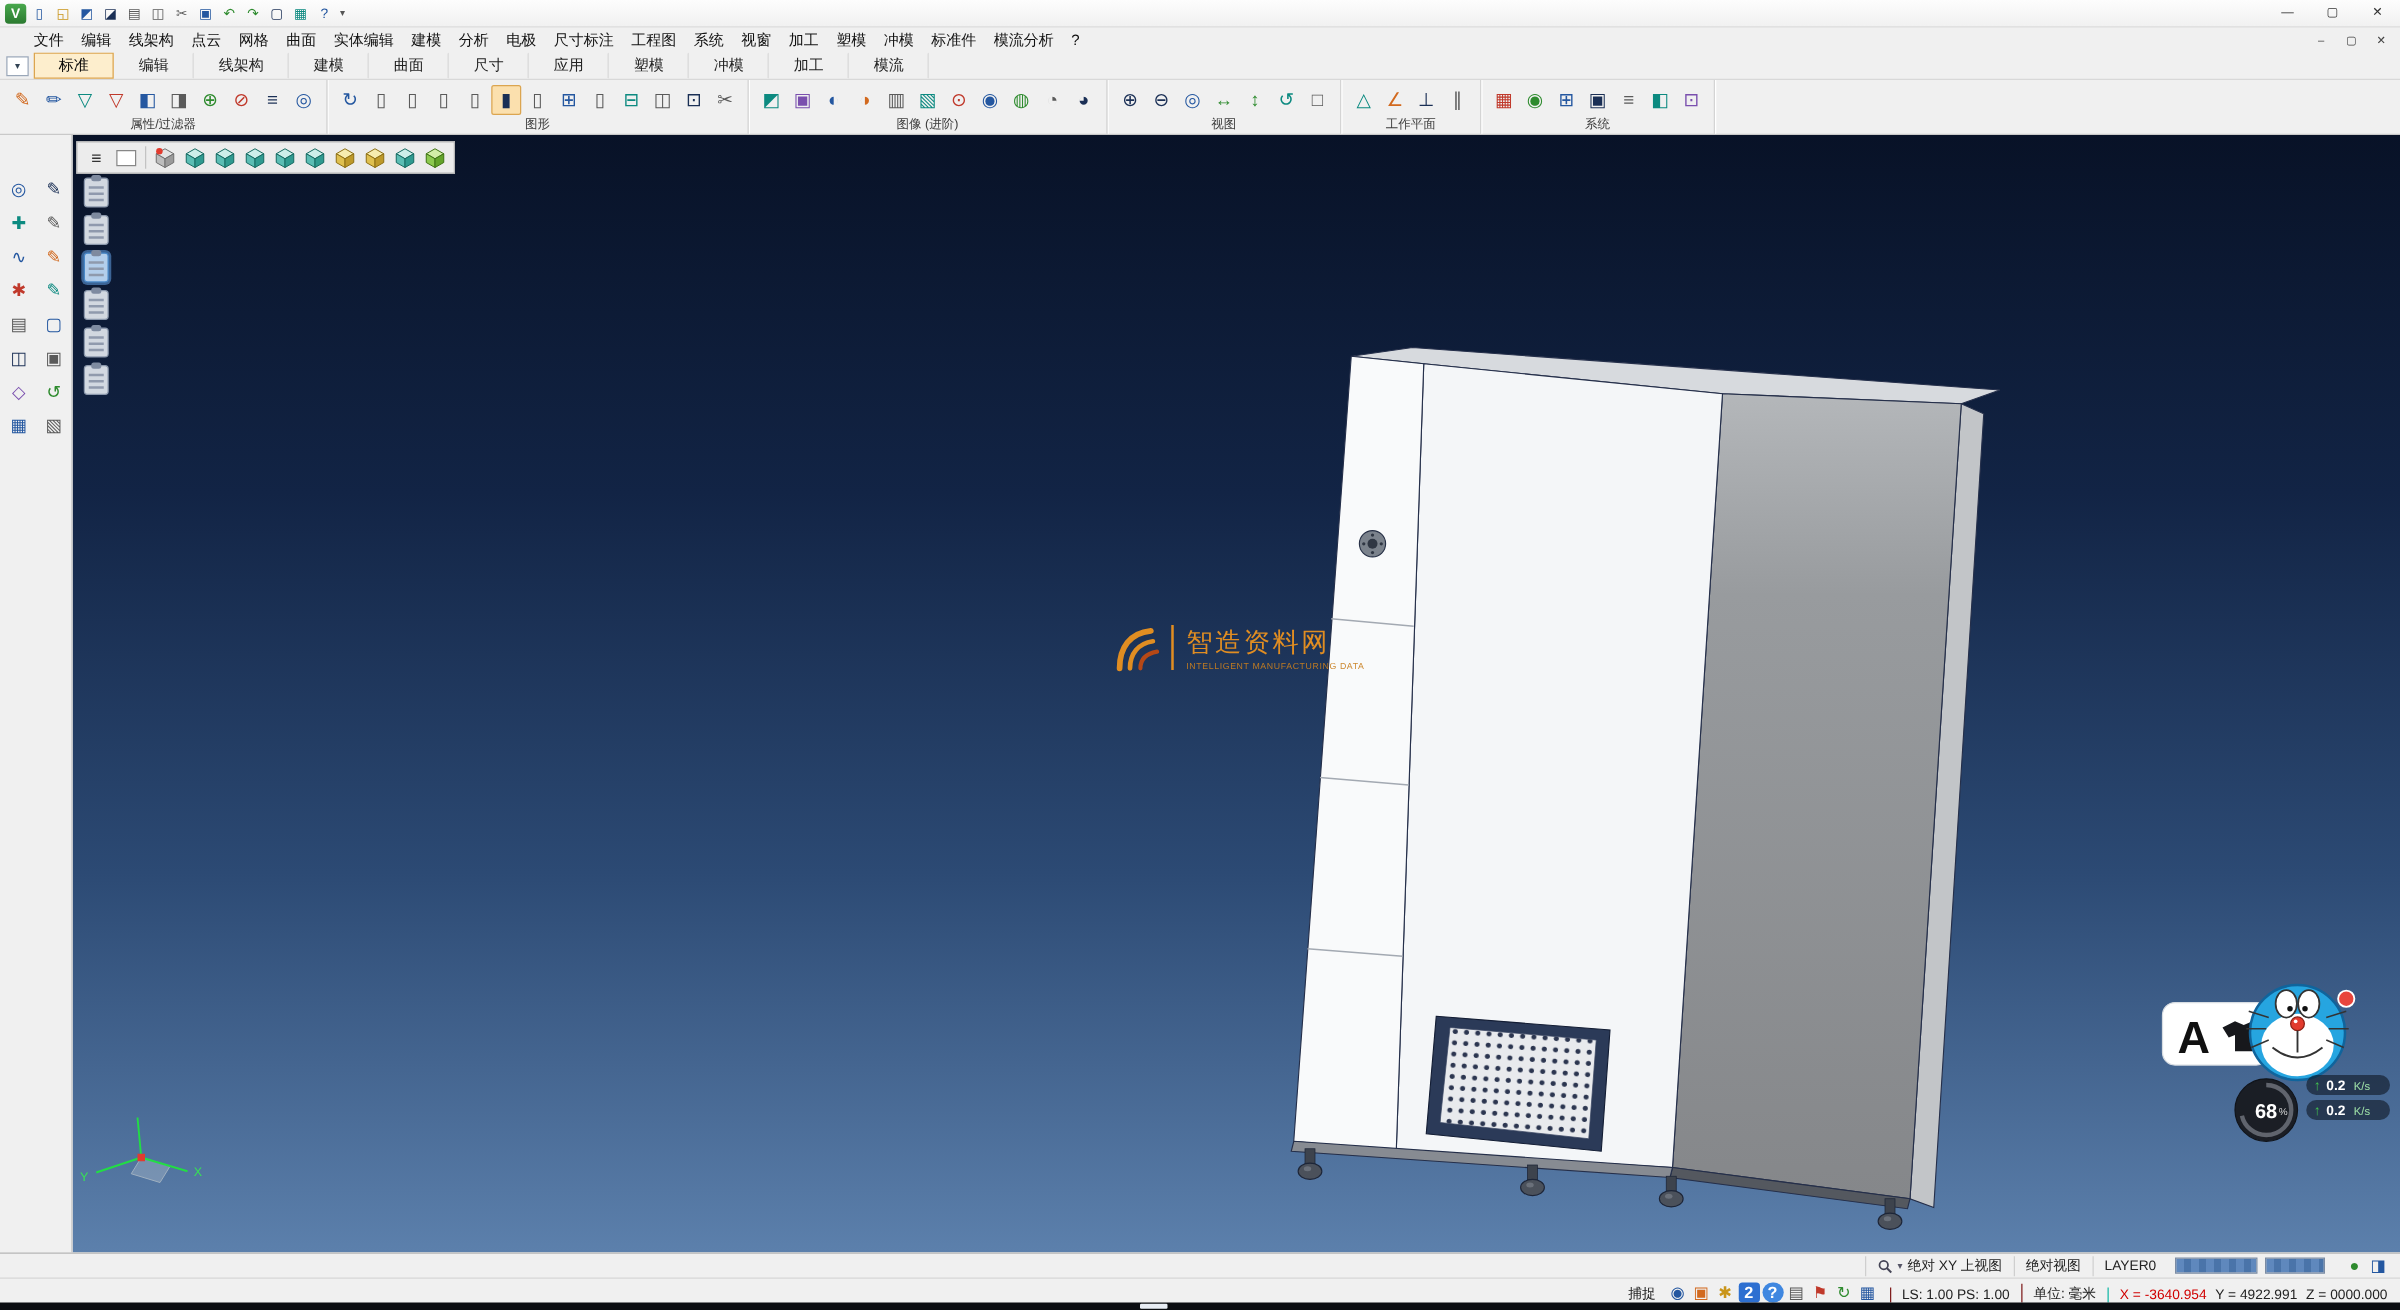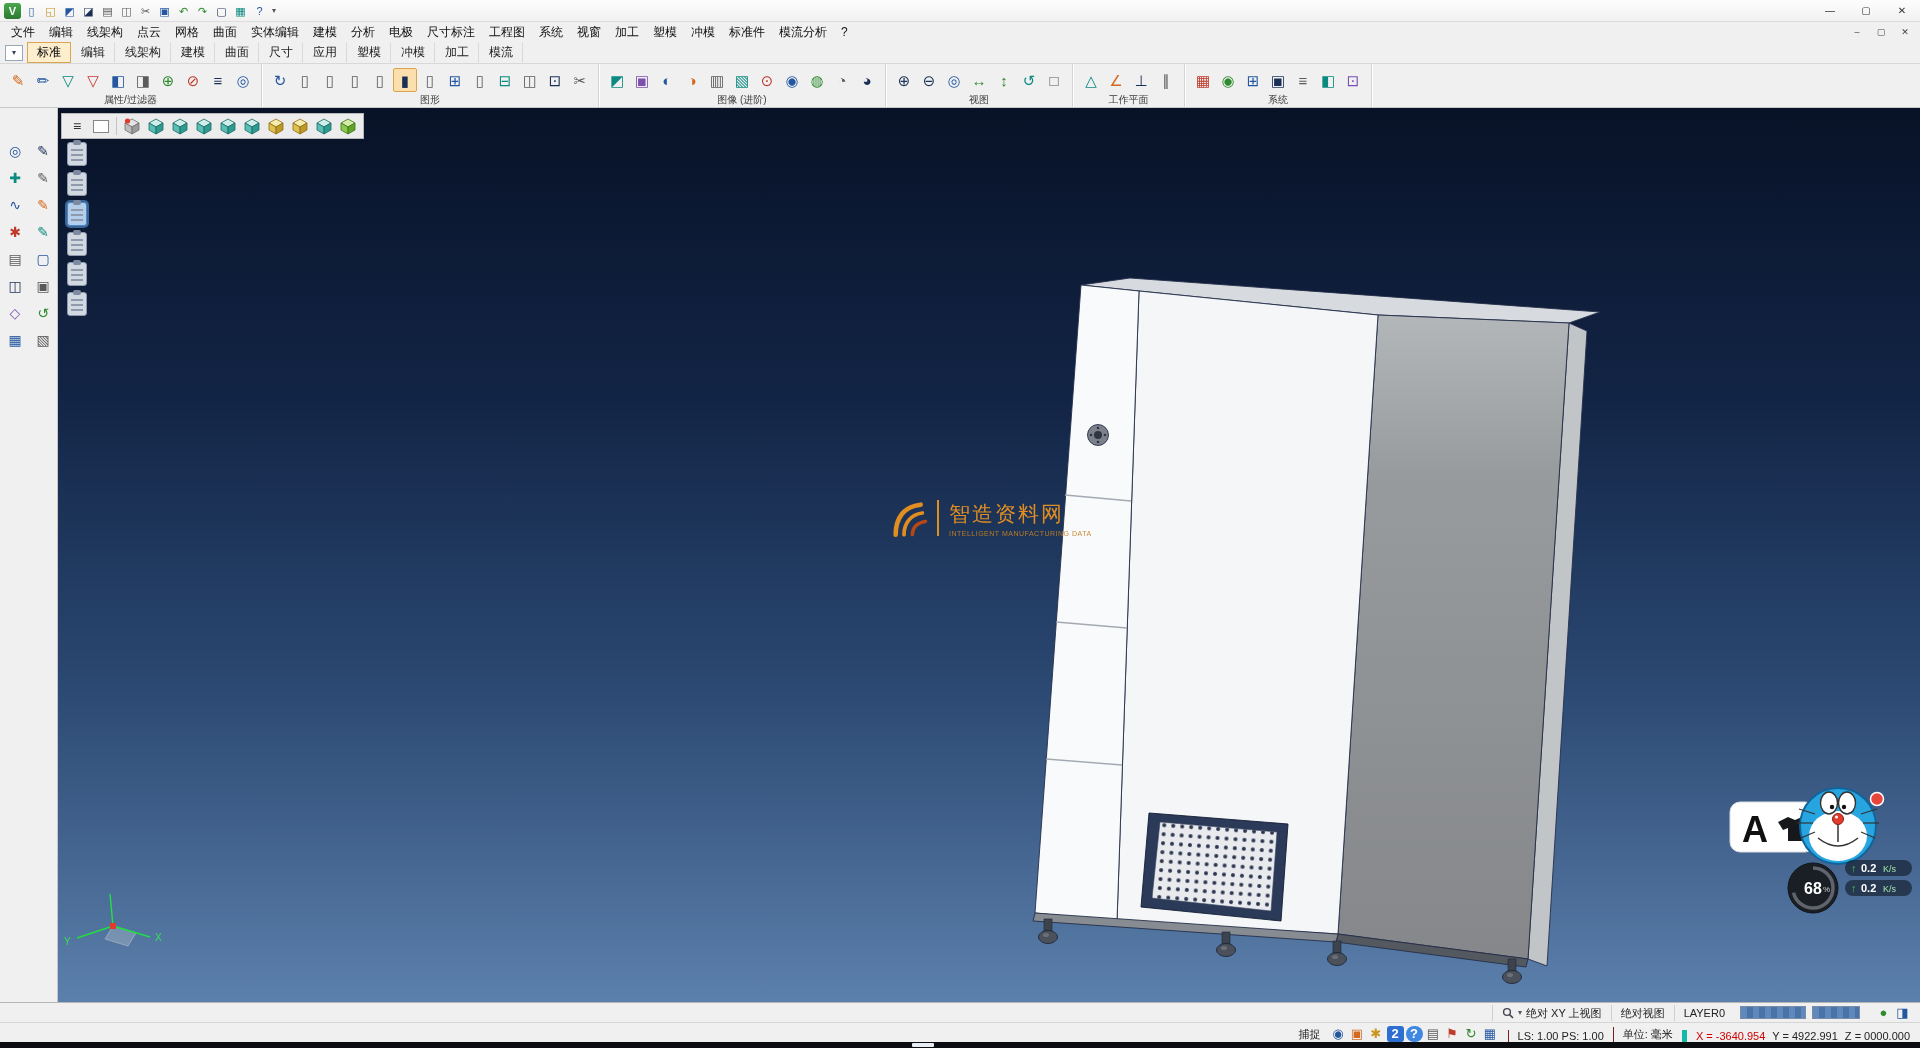--- a/index.html
+++ b/index.html
@@ -11,29 +11,29 @@
   .titlebar{position:absolute;left:0;top:0;width:100%;height:22px;background:linear-gradient(#fdfdfd,#f1f1f1);border-bottom:1px solid #dcdcdc;display:flex;align-items:center;z-index:30}
   .qa{display:flex;align-items:center;gap:2px;padding-left:4px;z-index:2}
   .qa-item{width:17px;height:16px;font-size:11px;line-height:16px;text-align:center;color:#444;cursor:default}
   .qa-logo{background:linear-gradient(#49a84d,#2b7a30);color:#fff;font-weight:bold;border-radius:3px}
   .qa-dd{font-size:8px;color:#555;width:12px}
   .title-text{position:absolute;left:0;right:0;text-align:center;font-size:12px;color:#1b1b1b}
   .win-controls{margin-left:auto;display:flex;height:100%;z-index:2}
   .win-btn{width:36px;height:100%;font-size:10px;line-height:21px;text-align:center;color:#333}
 
   
-  .menubar{position:absolute;top:22px;left:0;width:100%;height:20px;background:#f0f0f0;display:flex;align-items:center;padding-left:4px;z-index:29}
+  .menubar{position:absolute;top:22px;left:0;width:100%;height:20px;background:#f0f0f0;display:flex;align-items:center;padding-left:20px;z-index:29}
   .menu-item{font-size:12px;color:#111;padding:0 7px;line-height:19px;white-space:nowrap}
   .child-controls{margin-left:auto;display:flex;padding-right:8px;gap:10px}
   .child-btn{font-size:9px;color:#444;width:14px;text-align:center}
 
   
   .tabbar{position:absolute;top:42px;left:0;width:100%;height:22px;background:#f0f0f0;border-bottom:1px solid #d8d8d8;display:flex;align-items:center;padding-left:5px;z-index:28}
   .tab-dd{width:18px;height:16px;border:1px solid #9aa7b8;background:#fff;font-size:8px;text-align:center;line-height:14px;margin-right:4px;color:#345}
-  .tab{font-size:12px;padding:1px 9px;border:1px solid transparent;border-right:1px solid #d9d9d9;color:#222;white-space:nowrap}
+  .tab{font-size:12px;padding:1px 19px;border:1px solid transparent;border-right:1px solid #d9d9d9;color:#222;white-space:nowrap}
   .tab.active{background:#fdeecd;border:1px solid #dba550;color:#000}
 
   
   .toolbar{position:absolute;top:64px;left:0;width:100%;height:44px;background:#f0f0f0;border-bottom:1px solid #c9c9c9;display:flex;z-index:27}
   .tb-group{display:flex;flex-direction:column;border-right:1px solid #d4d4d4;box-shadow:1px 0 0 #fff}
   .tb-icons{display:flex;align-items:center;height:30px;padding:1px 6px 0;gap:1px}
   .tb-icon{width:24px;height:24px;font-size:15px;line-height:23px;text-align:center;border:1px solid transparent;border-radius:2px}
   .tb-icon.active{background:#fbe0ae;border-color:#dba550}
   .tb-label{font-size:10px;color:#3a3a3a;text-align:center;height:13px;line-height:12px;padding:0 4px}
 
@@ -95,21 +95,21 @@
   .sb-spacer{flex:1}
   .sb-cell{padding:0 9px;border-left:1px solid #cfcfcf;height:16px;line-height:16px;display:flex;align-items:center;gap:4px;white-space:nowrap}
   .sb-layer span{font-weight:normal}
   .sb-caret{font-size:8px;color:#556}
   .sb-meter{height:13px;border:1px solid #7a8ba3;background:repeating-linear-gradient(90deg,#5f88bd 0 6px,#4a74a9 6px 12px);margin-left:6px}
   .m1{width:66px}.m2{width:48px;margin-right:6px}
   .sb-icon{width:17px;height:16px;text-align:center;font-size:13px;line-height:16px;margin:0 1px}
   .sb-icons{display:flex;align-items:center;margin:0 8px}
   .sb-label{margin-left:4px;white-space:nowrap}
   .sb-text{padding:0 9px;border-left:1px solid #7f1d1d;white-space:nowrap}
-  .sb-coords{padding:0 10px 0 9px;border-left:5px solid #14b8a6;white-space:nowrap;display:flex;gap:7px}
+  .sb-coords{padding:0 10px 0 9px;border-left:1px solid #14b8a6;white-space:nowrap;display:flex;gap:7px}
   .sb-coord-x{color:#d00000}
 
   
   .taskbar{position:absolute;left:0;top:1042px;width:100%;height:6px;background:#0b0d11;z-index:31}
   .task-peek{position:absolute;left:912px;top:1px;width:22px;height:4px;background:#e8edf4;border-radius:1px}
 </style>
 </head>
 <body>
 
 <div id="app">

